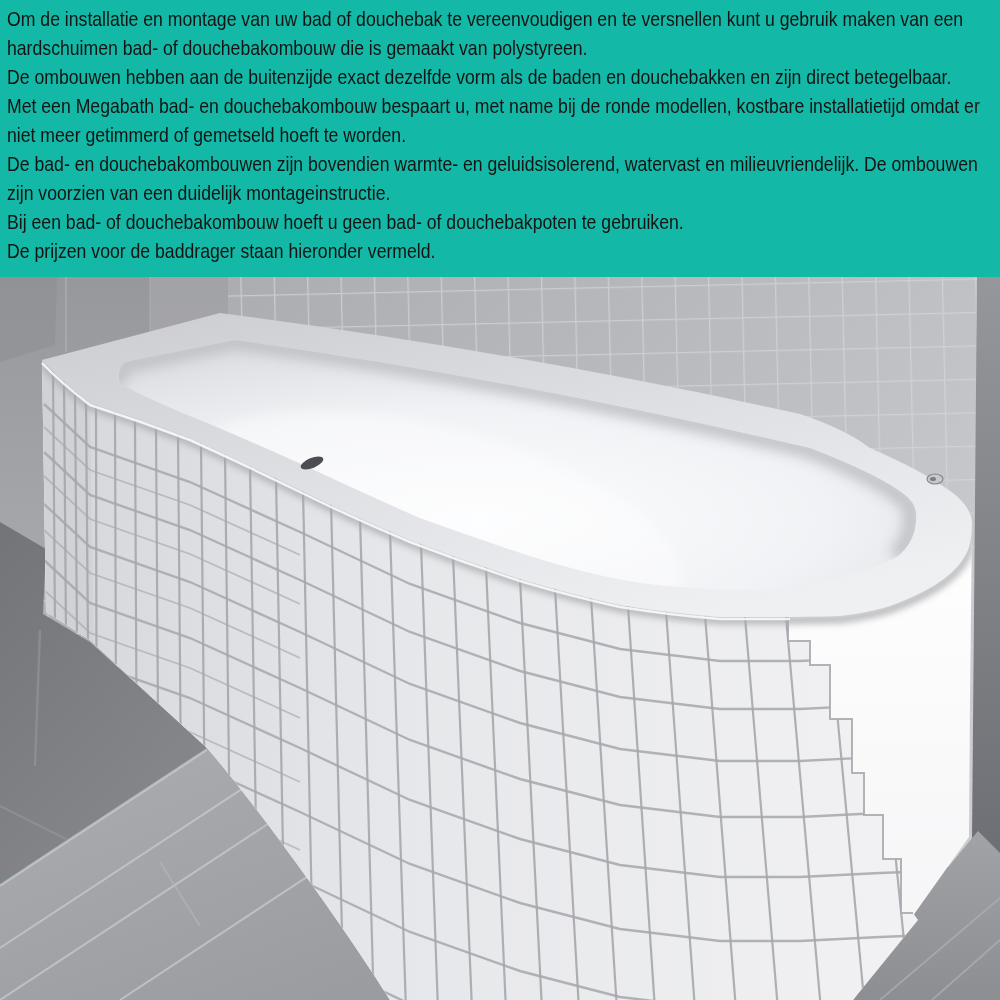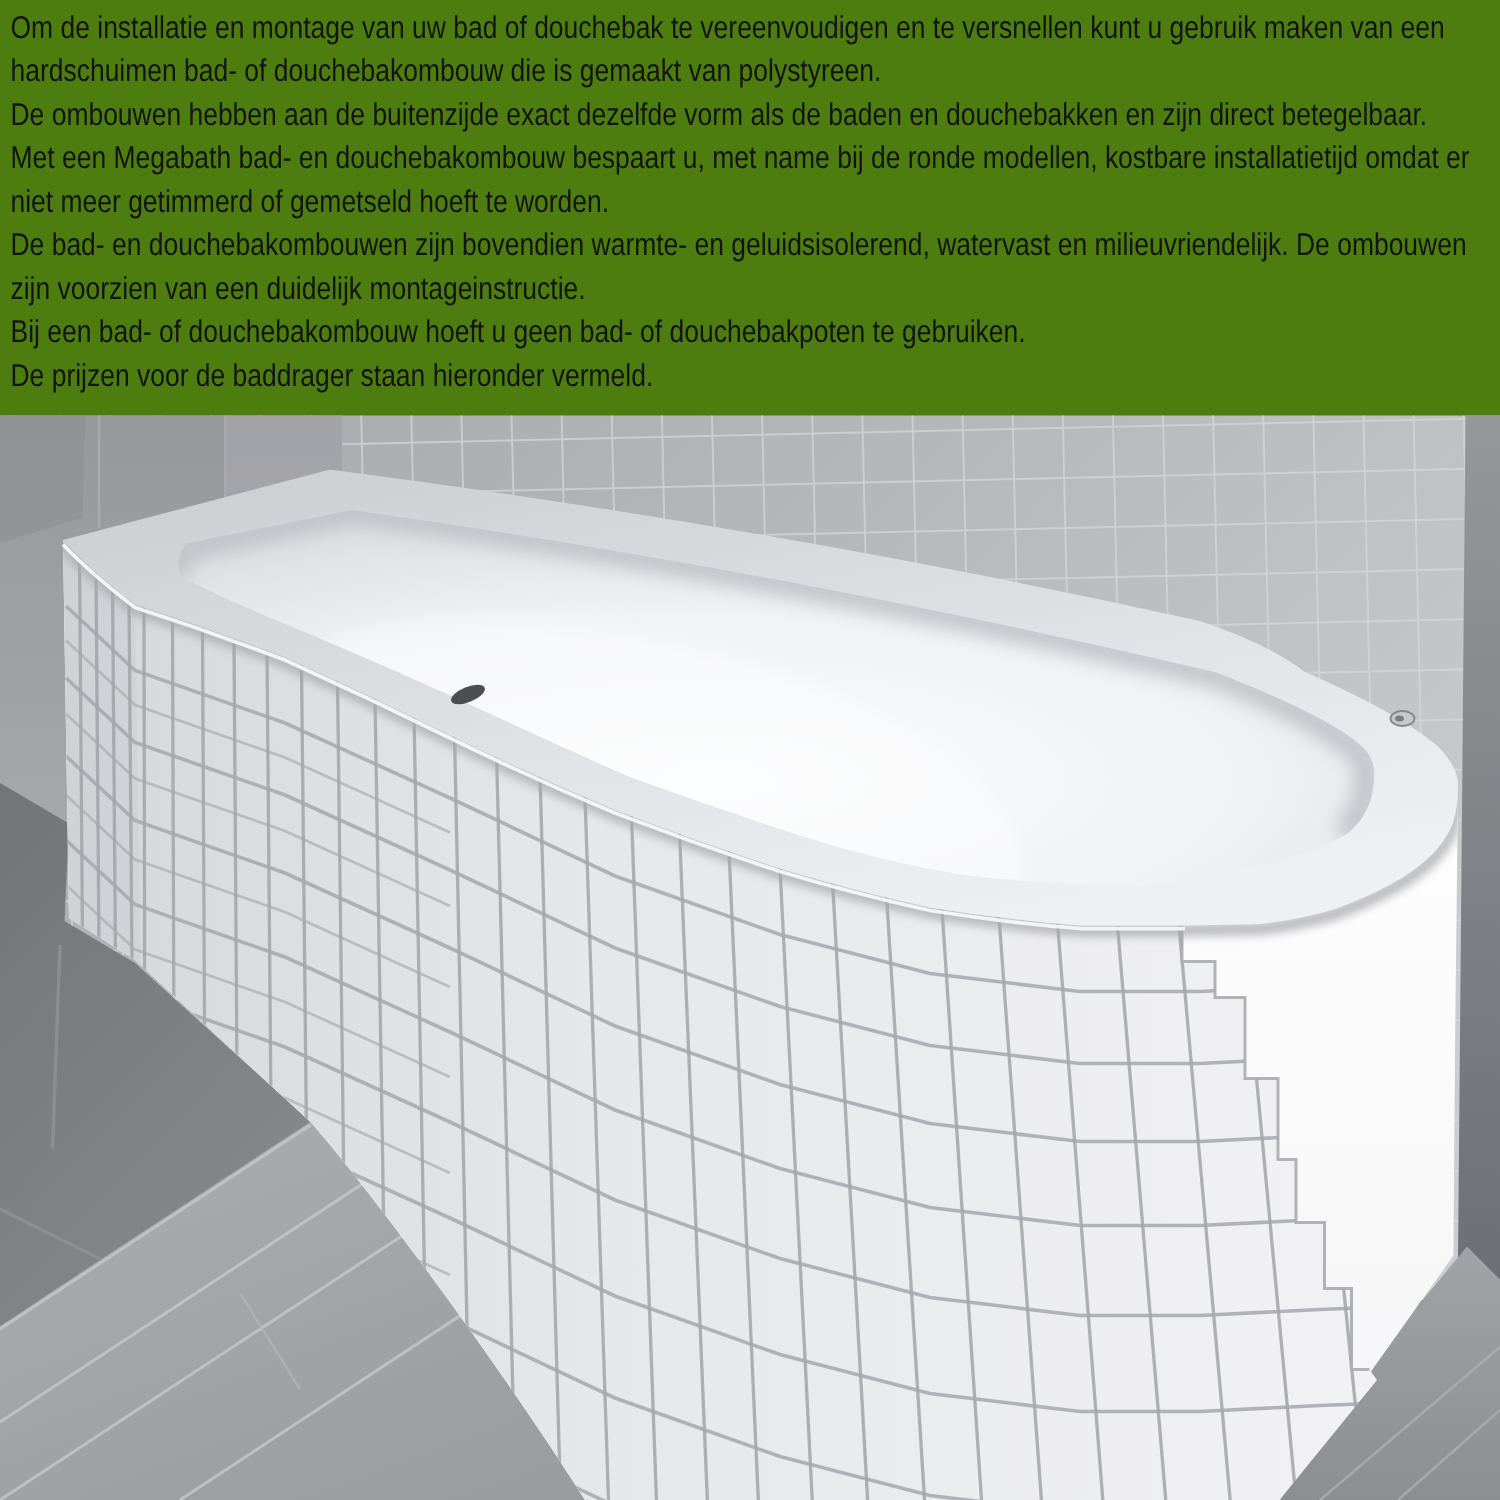--- a/index.html
+++ b/index.html
@@ -1,16 +1,16 @@
 <!DOCTYPE html>
 <html><head>
 <meta charset="utf-8">
 <style>
   html,body{margin:0;padding:0;background:#ffffff;}
-  #page{position:relative;width:1000px;height:1000px;overflow:hidden;background:#4d7c0f;
+  #page{position:relative;width:1000px;height:1000px;overflow:hidden;background:#14b8a6;
         font-family:"Liberation Sans",sans-serif;}
   #intro{position:absolute;top:4px;left:7px;width:1190px;
          transform:scaleX(0.84);transform-origin:0 0;
          color:#141414;font-size:21px;line-height:29px;font-weight:400;}
   #intro .line{white-space:nowrap;}
   #photo{position:absolute;left:0;top:0;width:1000px;height:1000px;display:block;}
 </style>
 </head>
 <body>
 

